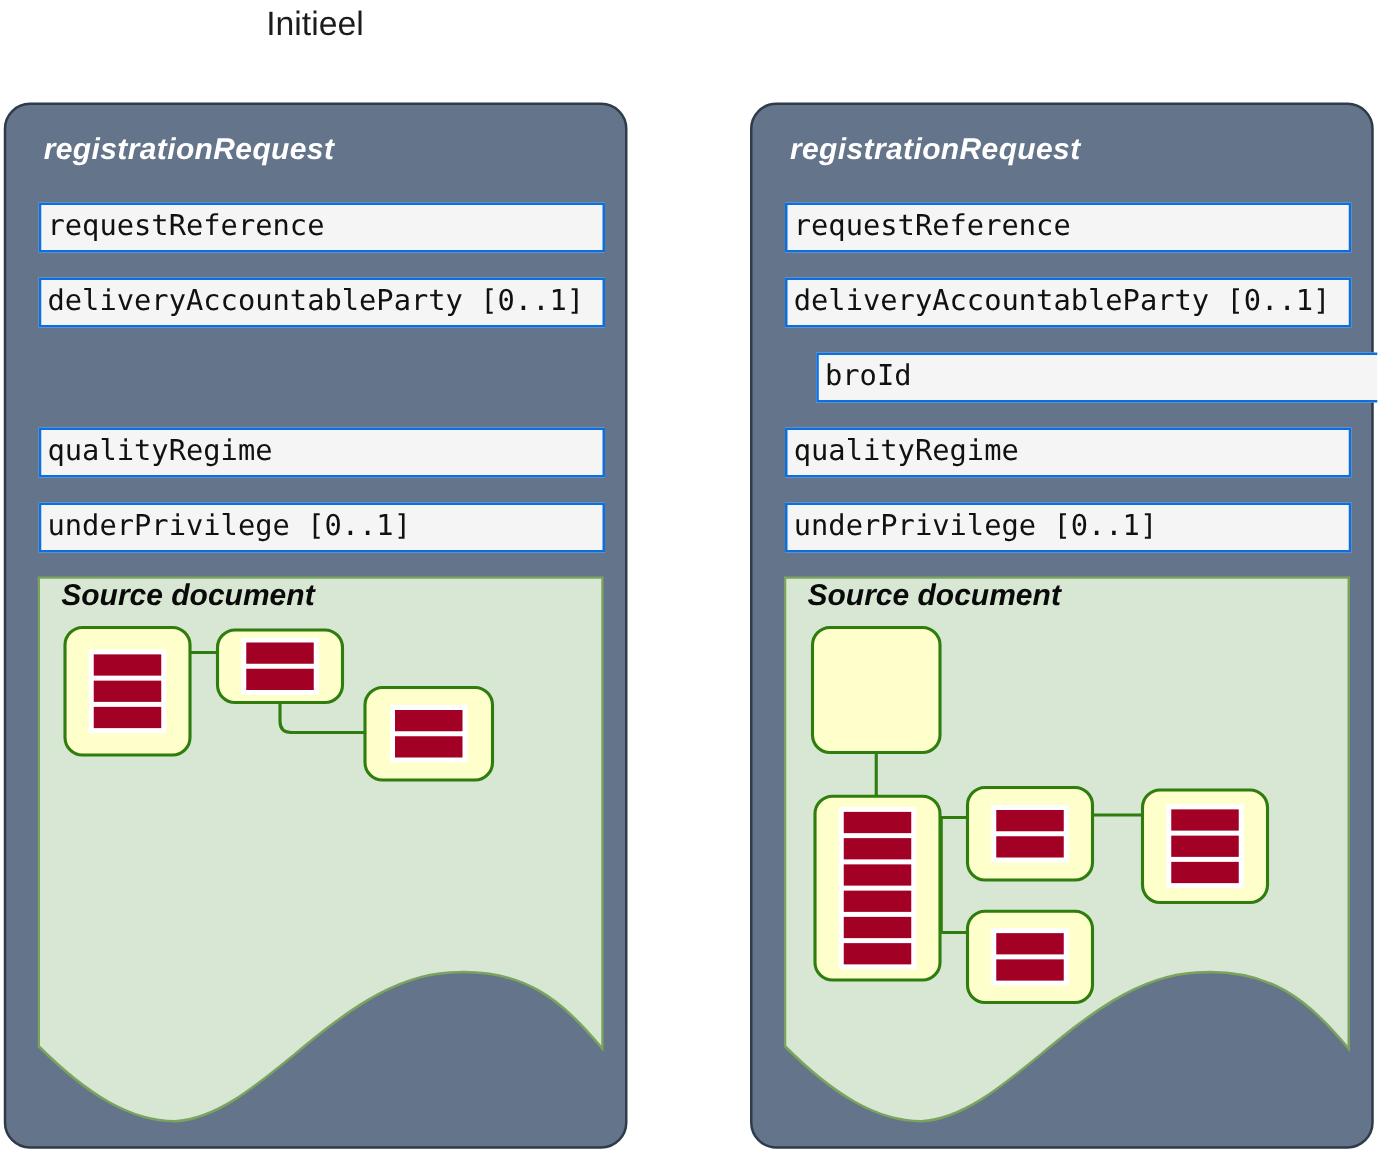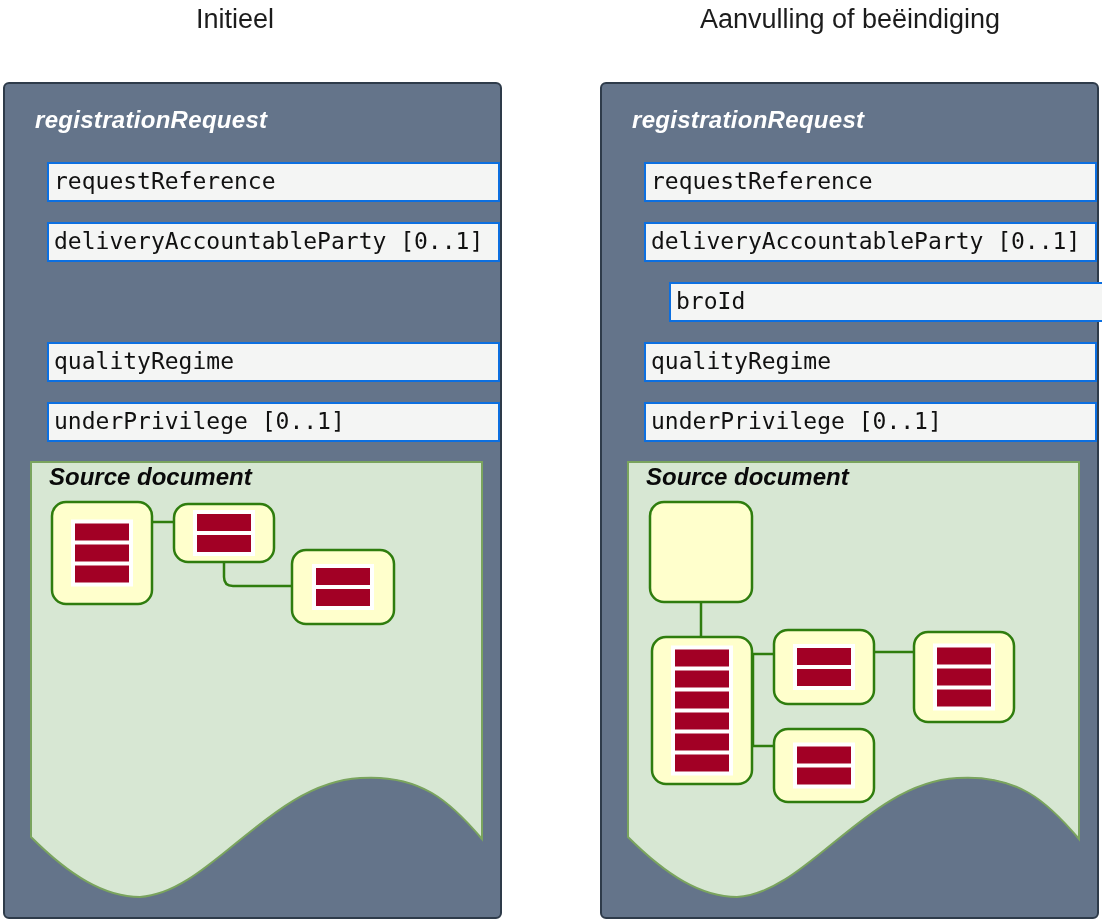--- a/index.html
+++ b/index.html
@@ -2,41 +2,40 @@
 <html style="--panel-fill: #64748a; --panel-border: #2e3b4a; --field-fill: #f4f5f4; --field-border: #0c6fe0; --field-text: #111111; --title-text: #ffffff; --green-fill: #d7e7d3; --green-border: #7aa45e; --node-fill: #ffffcc; --node-border: #2f7d0e; --bar-red: #a20025; --label-text: #1c1c1c;"><head>
 <meta charset="utf-8">
 <style>
   html,body{margin:0;padding:0;background:#fff;}
   .stage{position:relative;width:1102px;height:922px;background:#fff;overflow:hidden;
          font-family:"Liberation Sans",sans-serif;}
   .col-label{position:absolute;top:4px;transform:translateX(-50%);
              font-size:27px;color:var(--label-text,#1c1c1c);white-space:nowrap;}
   .panel{position:absolute;top:82px;width:499px;height:837px;box-sizing:border-box;
          background:var(--panel-fill,#64748a);border:2px solid var(--panel-border,#2e3b4a);
-         border-radius:6px;}
+         border-radius:21px;}
   .panel-title{position:absolute;left:30px;top:22px;margin:0;
                font-style:italic;font-weight:bold;font-size:24px;
                color:var(--title-text,#fff);letter-spacing:.3px;}
-  .field{position:absolute;left:42px;width:453px;height:40px;box-sizing:border-box;
+  .field{position:absolute;left:26px;width:453px;height:40px;box-sizing:border-box;
          background:var(--field-fill,#f4f5f4);border:2px solid var(--field-border,#0c6fe0);
          font-family:"DejaVu Sans Mono","Liberation Mono",monospace;
          font-size:23px;line-height:35px;padding-left:5px;color:var(--field-text,#111);
          white-space:nowrap;overflow:hidden;}
   .srcdoc{position:absolute;left:25px;top:377px;width:453px;height:455px;}
   .srcdoc-svg{position:absolute;left:0;top:0;display:block;}
   .srcdoc-title{position:absolute;left:19px;top:2px;
                 font-style:italic;font-weight:bold;font-size:24px;color:#0a0a0a;}
 </style>
 </head>
 <body>
 
 <div class="stage">
 
-  <div class="col-label" style="left:235px">Initieel</div>
-  <div class="col-label" style="left:850px">Aanvulling of beëindiging</div>
+  <div class="col-label" style="left:252px">Initieel</div>
 
   <section class="panel" style="left:3px">
     <h2 class="panel-title">registrationRequest</h2>
     <div>
         <div class="field" style="top: 78px;">requestReference</div>
         <div class="field" style="top: 138px;">deliveryAccountableParty [0..1]</div>
         <div class="field" style="top: 258px;">qualityRegime</div>
         <div class="field" style="top: 318px;">underPrivilege [0..1]</div>
       </div>
     <div class="srcdoc">

